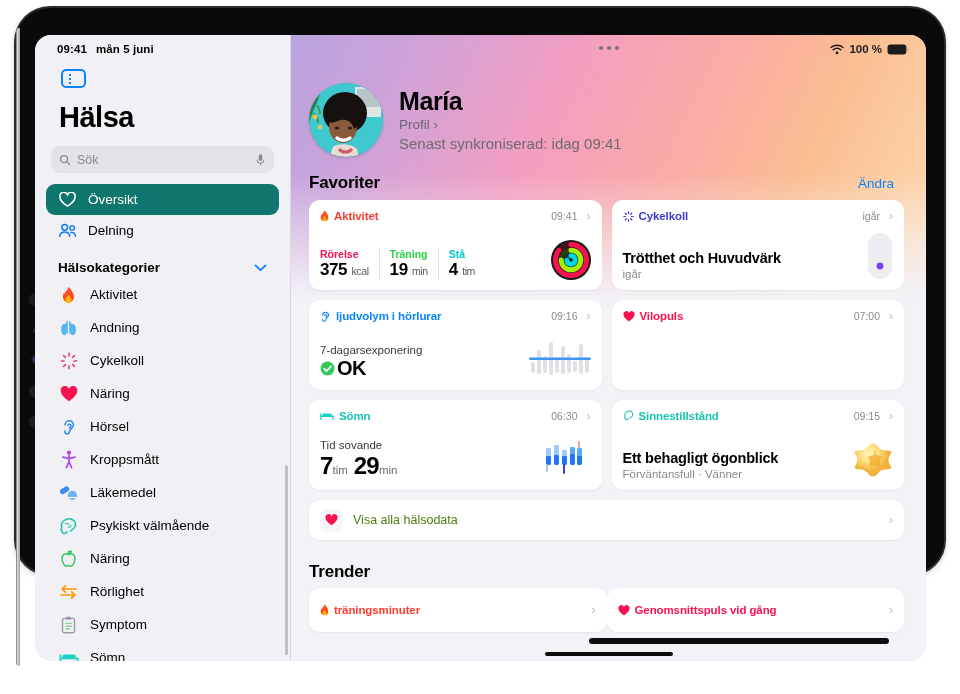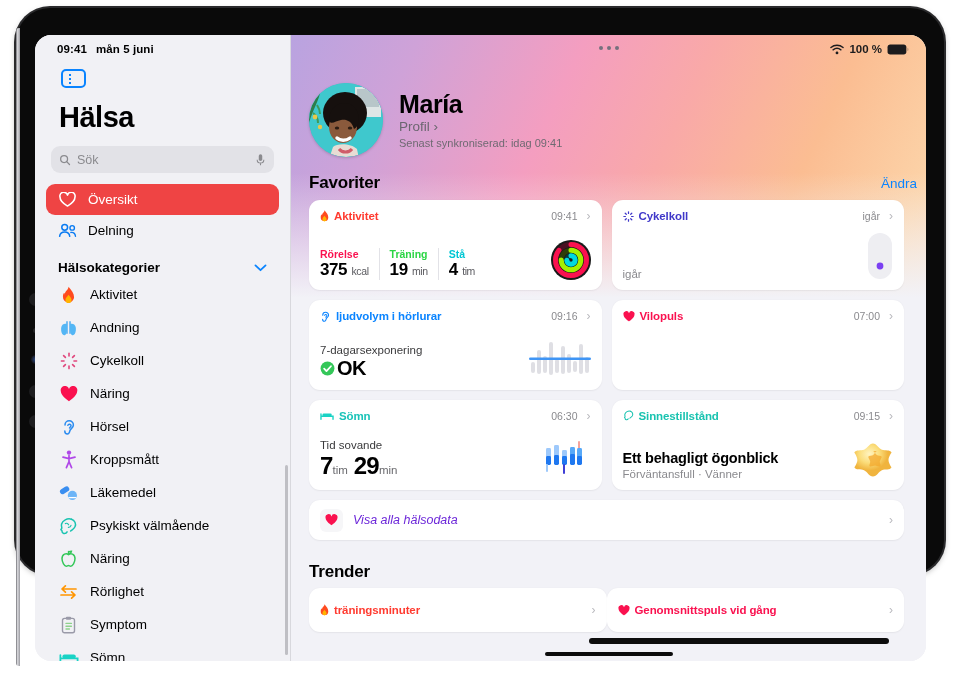--- a/index.html
+++ b/index.html
@@ -82,21 +82,21 @@
   }
   .search-bar .ph { flex: 1; font-size: 12.5px; color: #8a8a8e; }
   .nav-list { margin-top: 11px; padding: 0 11px; }
   .nav-item {
     display: flex; align-items: center; gap: 11px;
     height: 31px; padding: 0 12px;
     border-radius: 9px;
     font-size: 13.5px; color: #000;
     cursor: pointer;
   }
-  .nav-item.active { background: #ef4444; color: #fff; }
+  .nav-item.active { background: #0f766e; color: #fff; }
   .nav-item .ico { width: 19px; height: 19px; display:flex; align-items:center; justify-content:center; flex:0 0 19px; }
 
   .section-head {
     display: flex; align-items: center; justify-content: space-between;
     margin: 14px 23px 2px 23px;
     font-size: 13.5px; font-weight: bold; color: #000;
   }
   .cat-list { padding: 0 11px; margin-top: 3px; }
   .cat-item {
     display: flex; align-items: center; gap: 11px;
@@ -145,25 +145,25 @@
   }
   .avatar {
     width: 74px; height: 74px; border-radius: 50%;
     overflow: hidden; flex: 0 0 74px;
     box-shadow: 0 1px 3px rgba(0,0,0,.18);
     position: relative;
     background: #35c6c9;
   }
   .profile-name { font-size: 25px; font-weight: bold; color: #000; letter-spacing: -.4px; line-height: 1.05; }
   .profile-link { font-size: 13.5px; color: #6b6670; margin-top: 2px; }
-  .profile-sync { font-size: 11px; color: #6f6a72; margin-top: 3px; }
+  .profile-sync { font-size: 15px; color: #6f6a72; margin-top: 3px; }
 
   .sec-title-row {
     display: flex; align-items: baseline; justify-content: space-between;
-    margin: 16px 9px 7px 18px;
+    margin: 16px 32px 7px 18px;
   }
   .sec-title { font-size: 17px; font-weight: bold; color: #000; letter-spacing: -.2px; }
   .sec-action { font-size: 13.5px; color: #0a84ff; cursor: pointer; }
 
   .grid { display: grid; grid-template-columns: 1fr 1fr; gap: 10px; padding: 0 22px 0 18px; }
   .card {
     background: #fff; border-radius: 11px;
     padding: 9px 11px 10px 11px;
     min-height: 90px;
     display: flex; flex-direction: column;
@@ -194,21 +194,21 @@
     background: #fff; border-radius: 11px;
     height: 40px; display: flex; align-items: center;
     padding: 0 11px; gap: 10px; cursor: pointer;
     box-shadow: 0 .5px 1.5px rgba(0,0,0,.06);
   }
   .allrow .badge {
     width: 23px; height: 23px; border-radius: 6px;
     background: #f6f6f8; display: flex; align-items: center; justify-content: center;
     font-size: 12px;
   }
-  .allrow .txt { font-size: 12.5px; color: #6d28d9; font-style: italic; }
+  .allrow .txt { font-size: 12.5px; color: #4d7c0f; }
   .allrow .chev { margin-left: auto; }
 
   .trend-grid { display: grid; grid-template-columns: 1fr 1fr; padding: 0 22px 0 18px; }
   .trend-card {
     background: #fff; border-radius: 11px; padding: 9px 11px;
     height: 44px; display: flex; align-items: center; gap: 5px; cursor: pointer;
     box-shadow: 0 .5px 1.5px rgba(0,0,0,.06);
   }
 
   .scrollbar-h {
@@ -535,20 +535,21 @@
                 <line x1="1.4" y1="9" x2="4" y2="9"></line>
                   <line x1="3.6" y1="3.6" x2="5.4" y2="5.4"></line>
               </g>
             </svg>
             <span class="card-title" style="color:#3f37c9">Cykelkoll</span>
             <span class="card-time">igår</span>
             <span class="chev">›</span>
           </div>
           <div class="card-body">
             <div style="flex:1">
+              <div class="big-text">Trötthet och Huvudvärk</div>
               <div class="sub-text">igår</div>
             </div>
             <svg width="26" height="48" viewBox="0 0 26 48">
               <rect x="1" y="1" width="24" height="46" rx="12" fill="#eeeef2"></rect>
               <circle cx="13" cy="34" r="3.4" fill="#7b3ff2"></circle>
             </svg>
           </div>
         </div>
 
         <div class="card">

